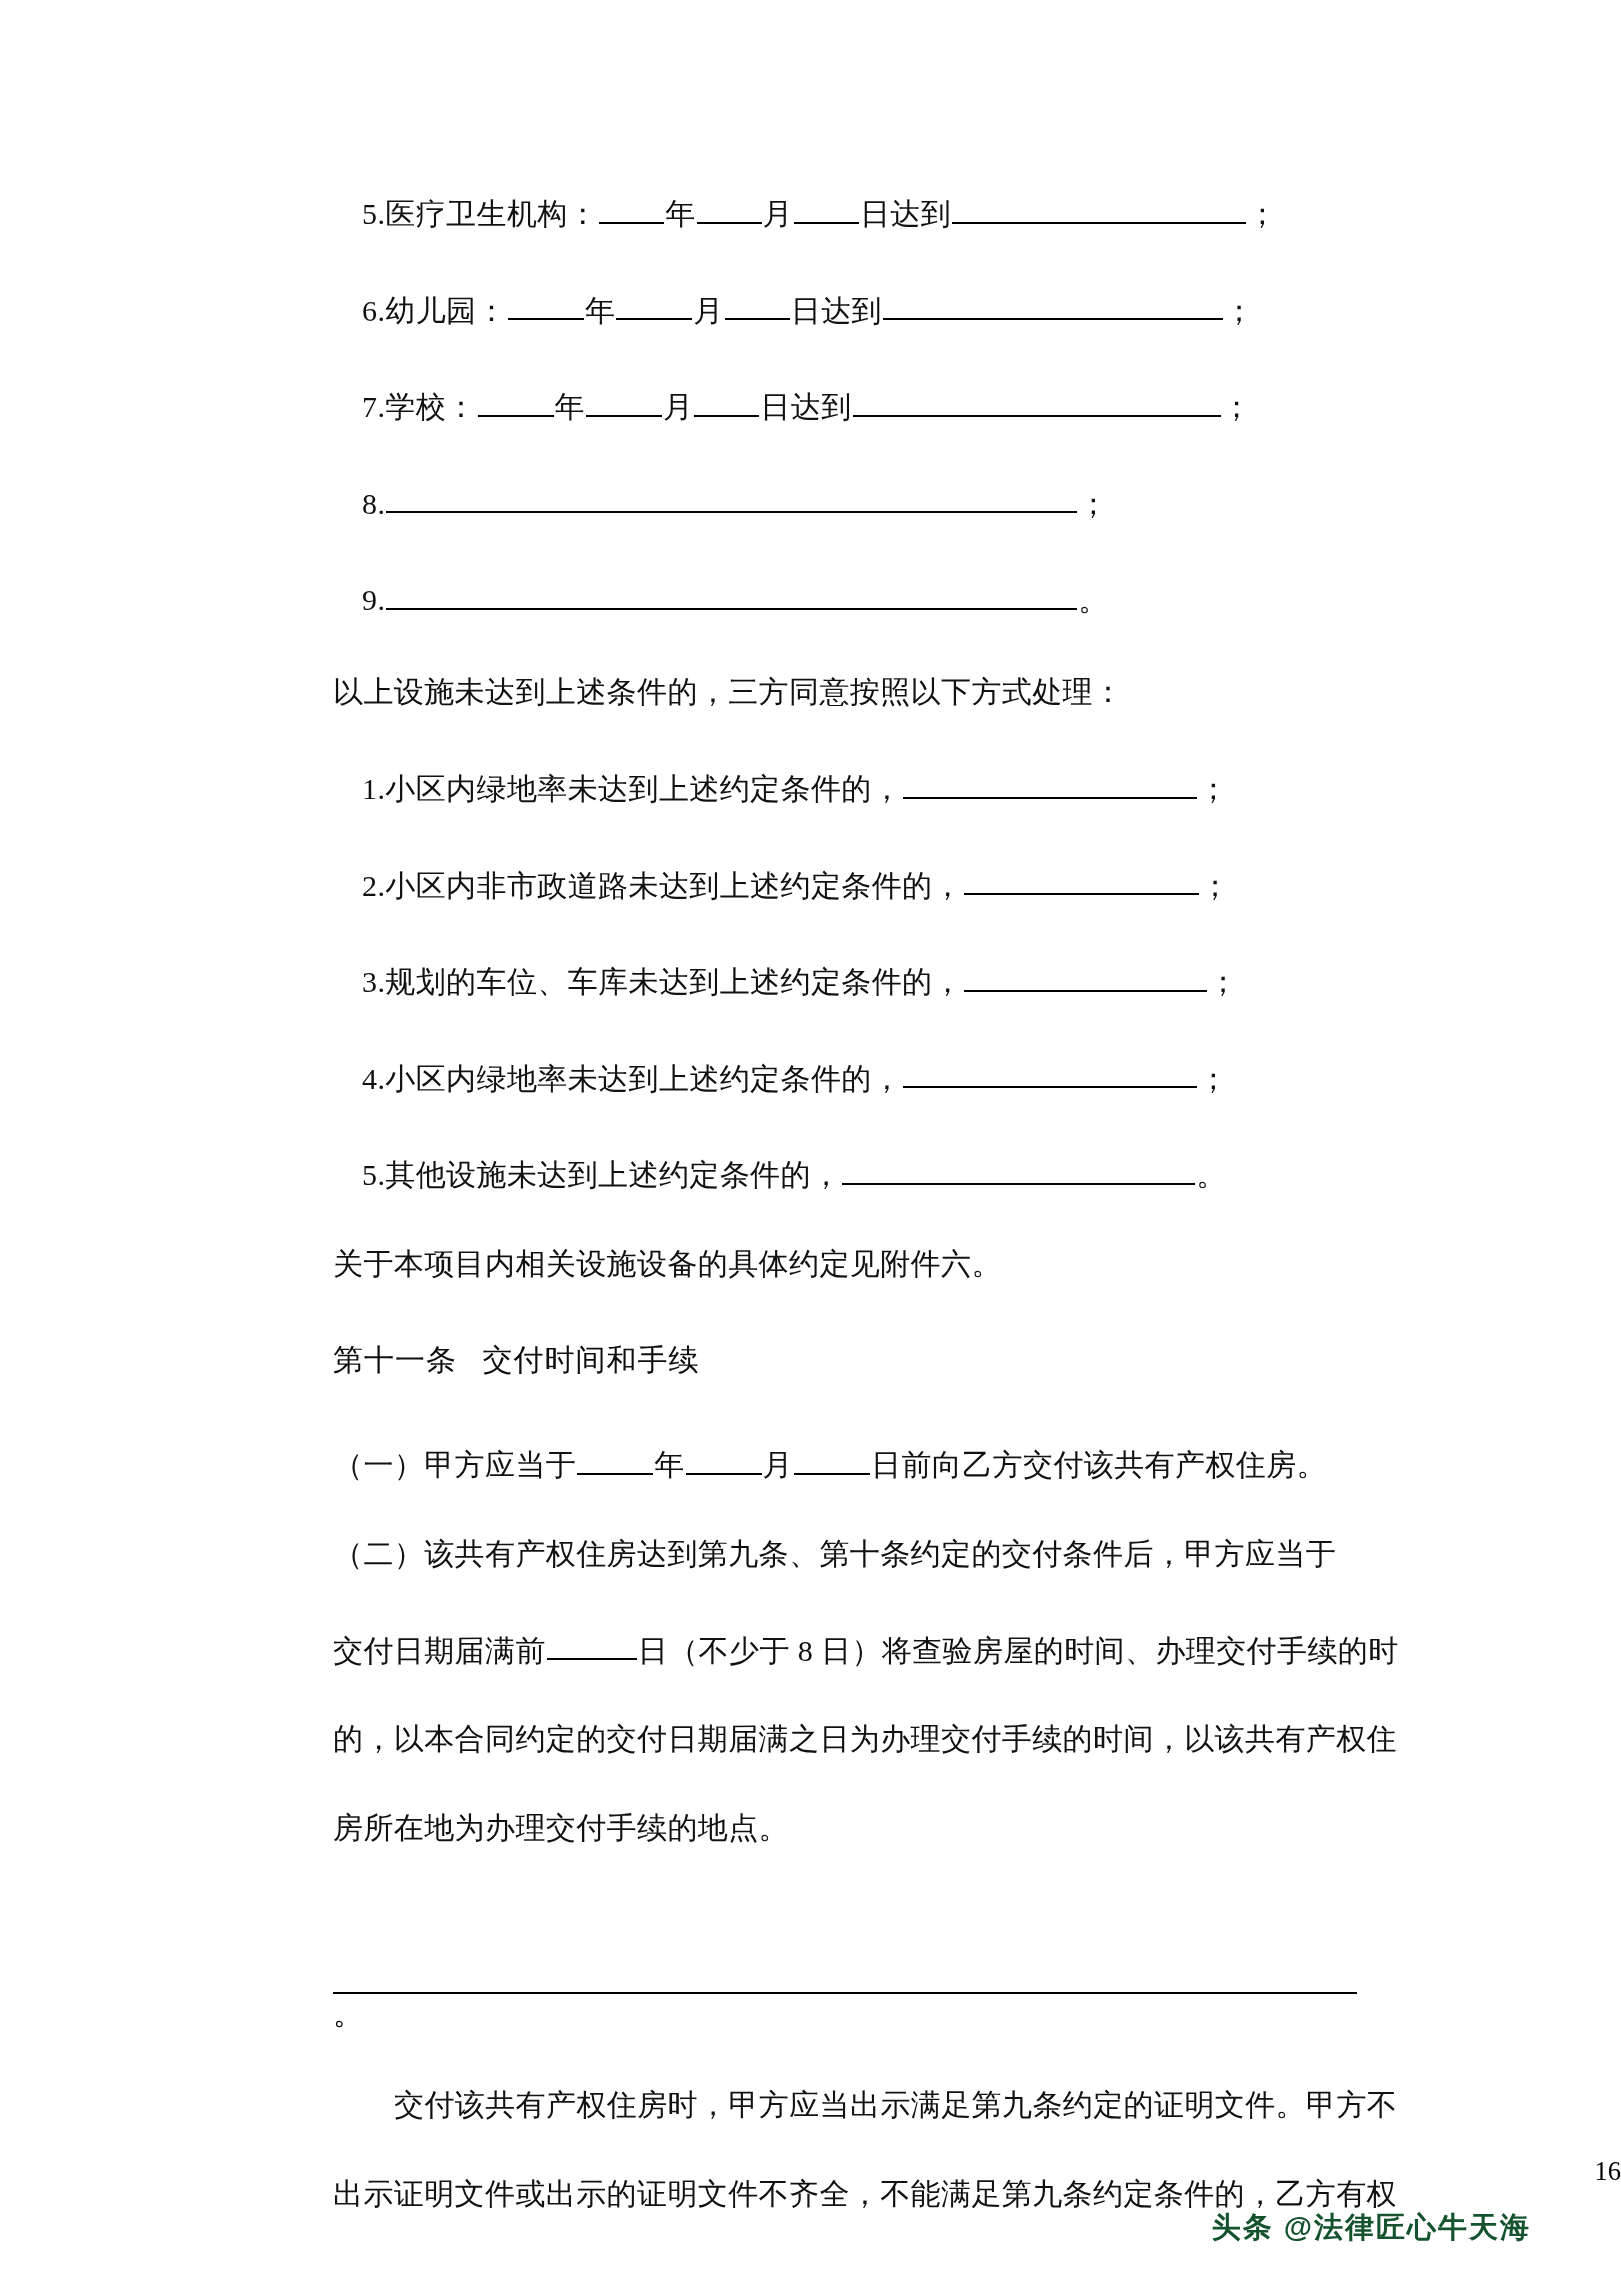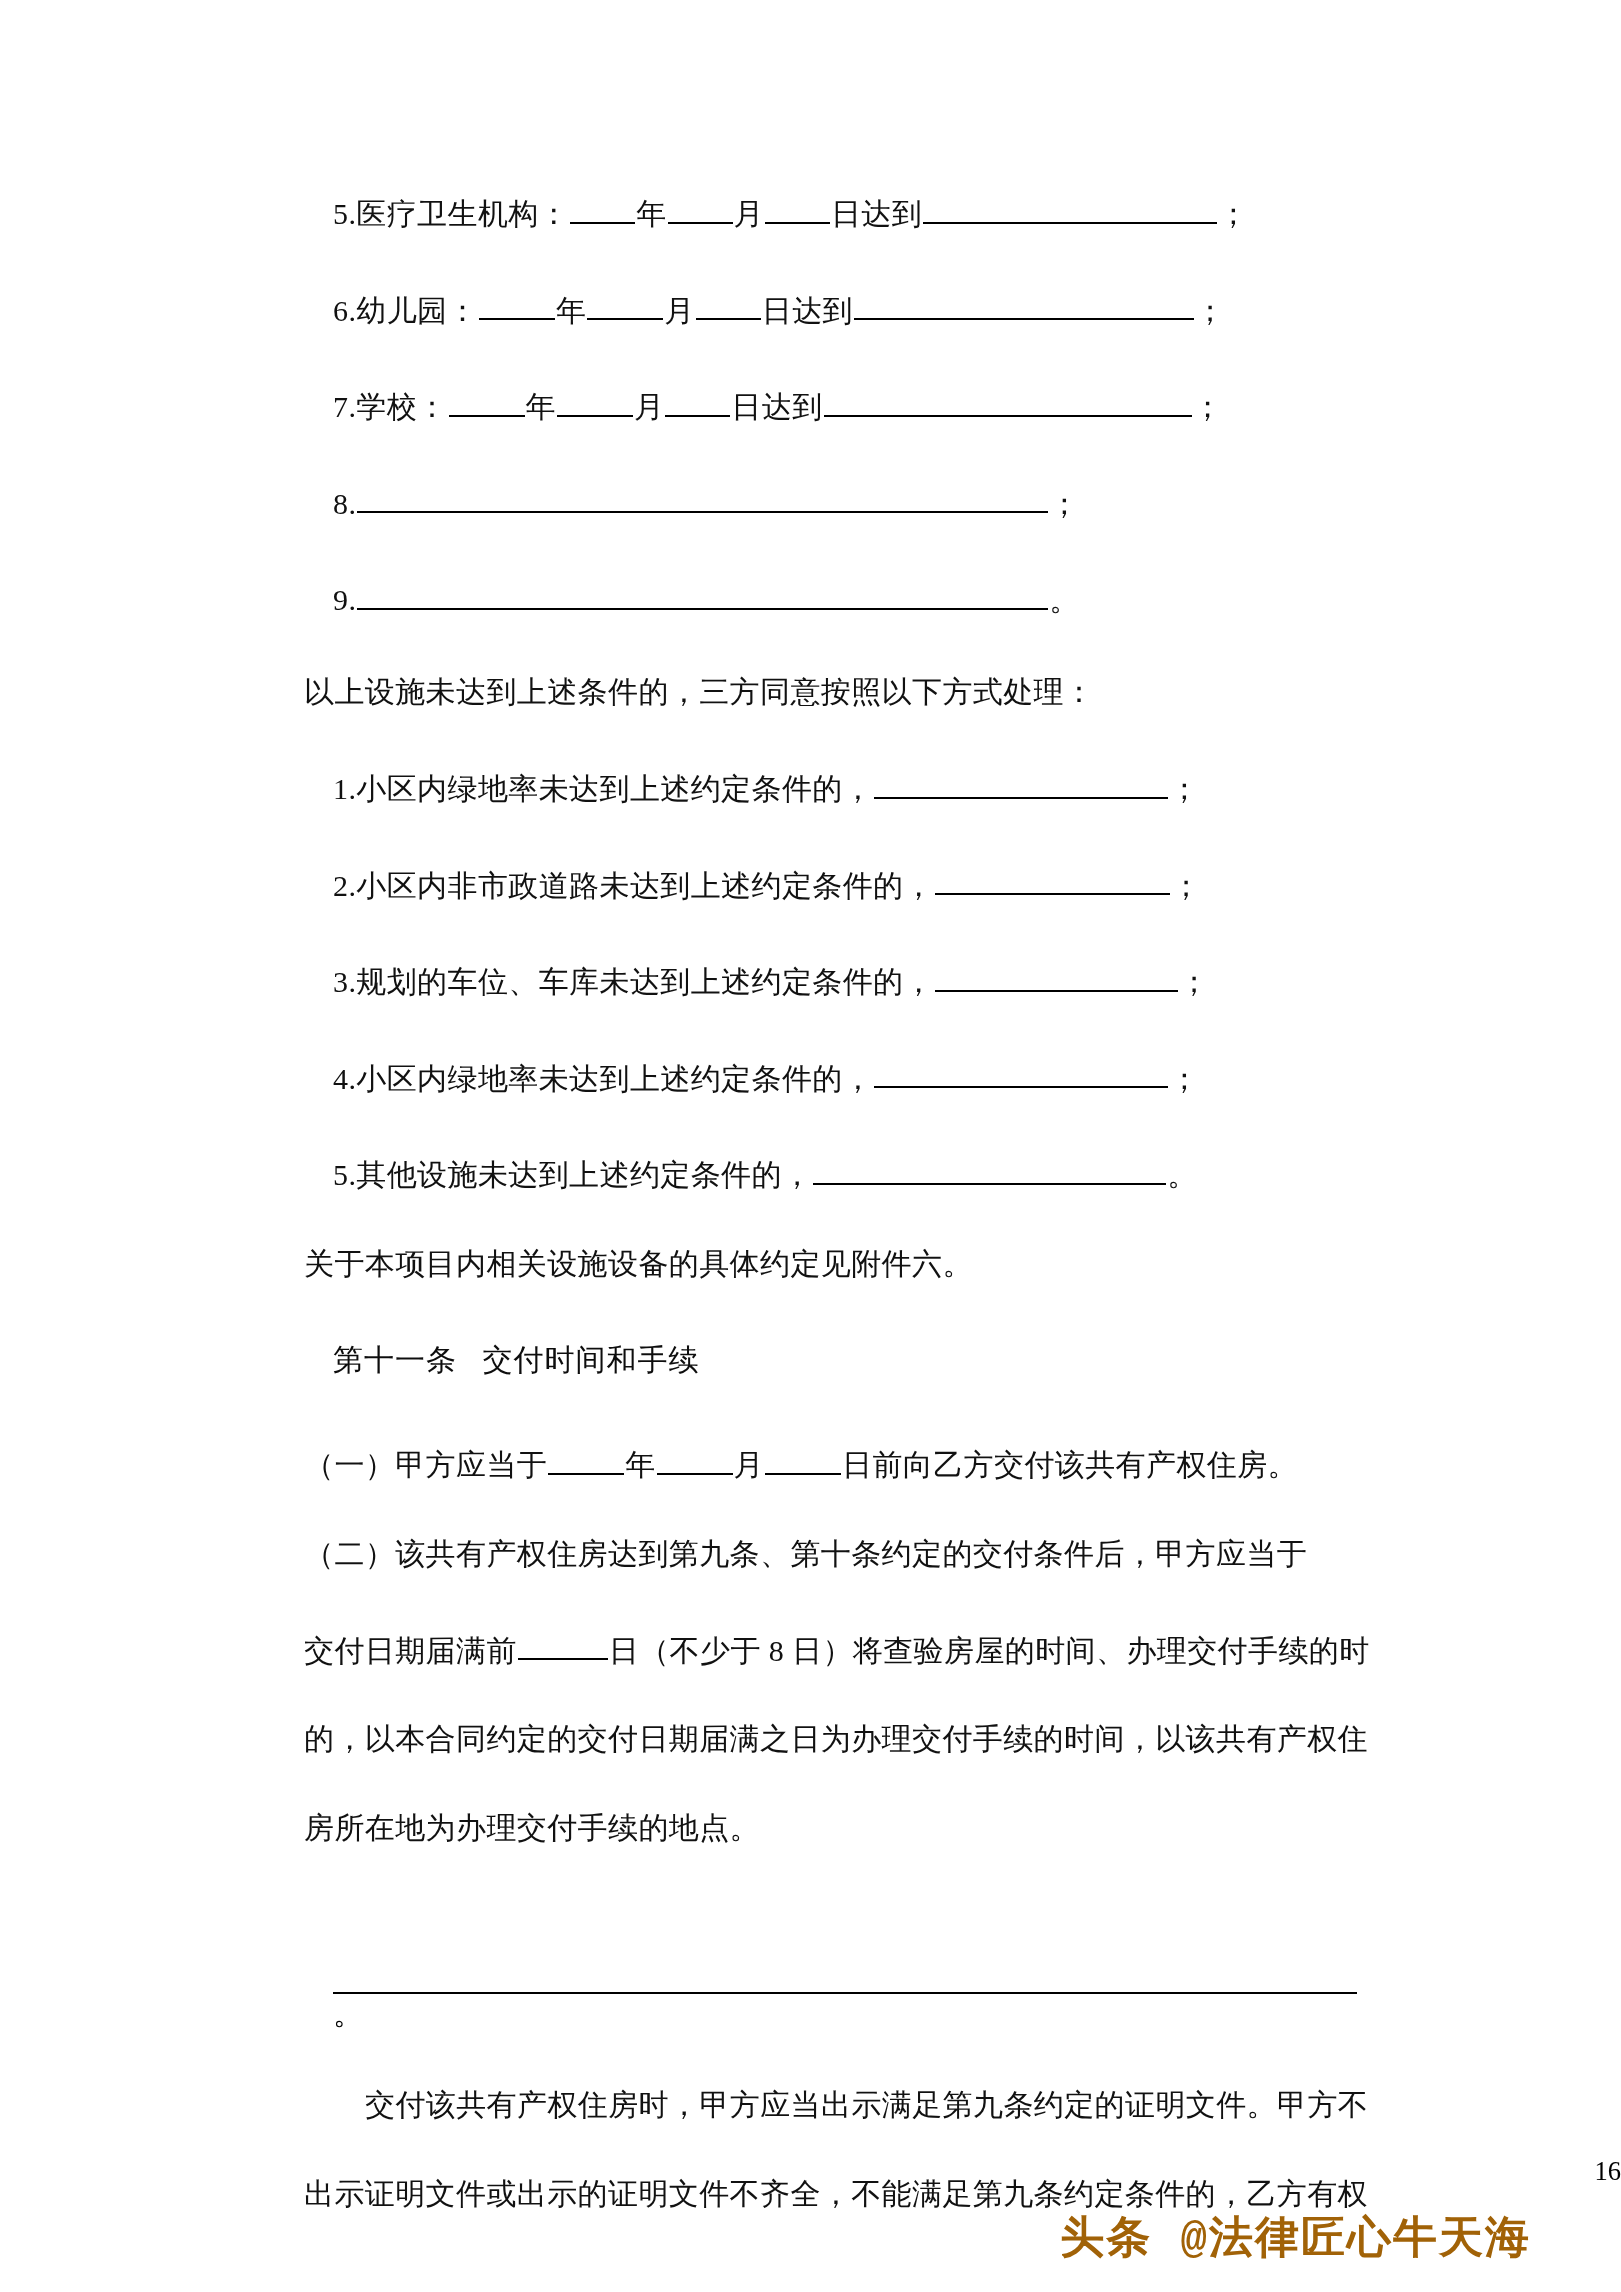--- a/index.html
+++ b/index.html
@@ -22,20 +22,21 @@
     top: 191px;
     width: 1068px;
   }
   
   .line {
     font-size: 30px;
     line-height: 1.0;
     letter-spacing: 0.4px;
     white-space: nowrap;
     color: #111111;
+    margin-left: 29px;
   }
   
   .sp-item  { margin-bottom: 59px; }
   .sp-item-l{ margin-bottom: 62px; }
   .sp-head  { margin-bottom: 61px; }
 
   
   .u {
     display: inline-block;
     border-bottom: 2.2px solid #000;
@@ -81,25 +82,25 @@
     top: 2156px;
     text-align: right;
     font-size: 26.5px;
     font-family: "Liberation Serif", serif;
     color: #000;
   }
   .watermark {
     position: absolute;
     right: 90px;
     top: 2208px;
-    font-family: Liberation Mono, monospace;
+    font-family: Liberation Sans, sans-serif;
     font-weight: bold;
-    font-size: 44px;
+    font-size: 29px;
     letter-spacing: 2px;
-    color: #a16207;
+    color: #14532d;
     text-shadow: 2px 2px 0 #ffffff, -1px -1px 0 #ffffff;
     white-space: nowrap;
   }
 </style>
 </head>
 <body>
 
 <div class="page">
   <div class="body-area">
 

